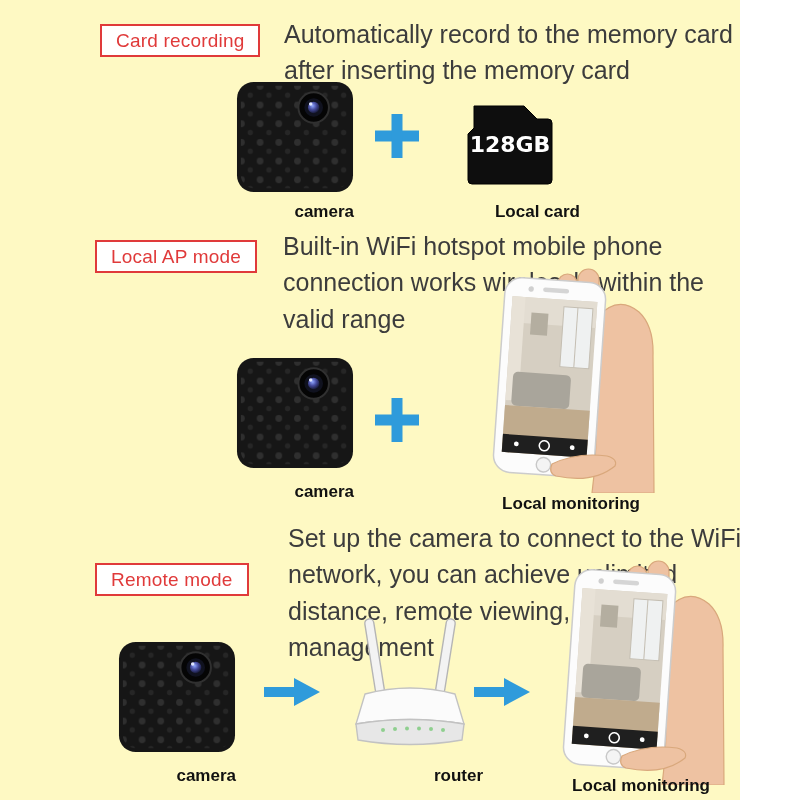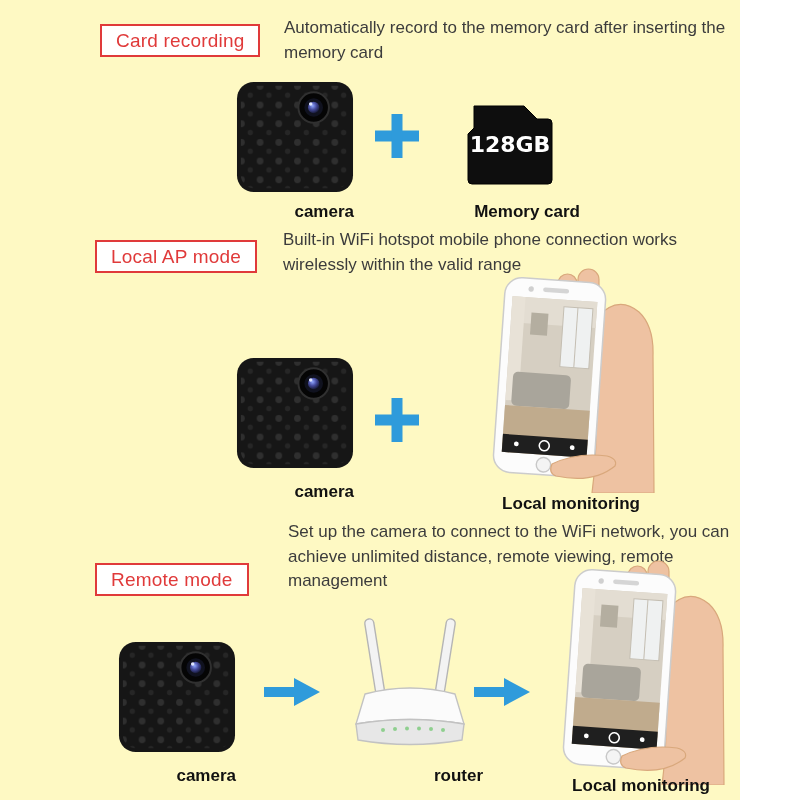--- a/index.html
+++ b/index.html
@@ -15,21 +15,21 @@
     position: absolute;
     display: flex; align-items: center; justify-content: center;
     height: 33px; padding: 0 14px;
     border: 2px solid var(--accent-red, #e03a3a);
     color: var(--accent-red, #e03a3a);
     font-size: 19px; letter-spacing: 0.2px;
     background: #ffffff; white-space: nowrap;
   }
   .desc {
     position: absolute;
-    font-size: 17px; line-height: 1.45;
+    font-size: 25px; line-height: 1.45;
     color: var(--text-primary, #3c3c3c);
   }
   .caption {
     position: absolute; text-align: right;
     font-weight: bold; font-size: 17px;
     color: var(--caption-color, #111111);
   }
   svg.art { position: absolute; display: block; }
   .blue-fill { fill: var(--accent-blue, #2f9bdb); }
   .defs-holder { position: absolute; width: 0; height: 0; overflow: hidden; }
@@ -118,21 +118,21 @@
 
     <svg class="art" style="left:375px; top:114px;" width="44" height="44" viewBox="0 0 44 44">
       <rect x="0" y="16.5" width="44" height="11" class="blue-fill"></rect>
       <rect x="16.5" y="0" width="11" height="44" class="blue-fill"></rect>
     </svg>
 
     <svg class="art" style="left:462px; top:100px;" width="94" height="90" viewBox="0 0 94 90">
       <path d="M12 6 L62 6 L75 19 L86 19 Q90 19 90 23 L90 80 Q90 84 86 84 L10 84 Q6 84 6 80 L6 34 L12 28 Z" fill="#0e0e0e" stroke="#000000" stroke-width="1"></path>
       <text x="48" y="52" text-anchor="middle" font-size="22" font-weight="bold" fill="#ffffff" font-family="DejaVu Sans, sans-serif">128GB</text>
     </svg>
-    <div class="caption" style="left:440px; top:202px; width:140px;">Memory card</div>
+    <div class="caption" style="left:440px; top:202px; width:140px;">Local card</div>
   </section>
 
   <section>
     <div class="mode-label" style="left:95px; top:240px;">Local AP mode</div>
     <div class="desc" style="left:283px; top:216px; width:470px;margin-top:12px;">Built-in WiFi hotspot mobile phone connection works wirelessly within the valid range</div>
 
     <svg class="art" style="left:236px; top:356px;" width="118" height="114" viewBox="0 0 120 114">
         <use href="#sym-camera"></use>
       </svg>
     <div class="caption" style="left:236px; top:482px; width:118px;">camera</div>

